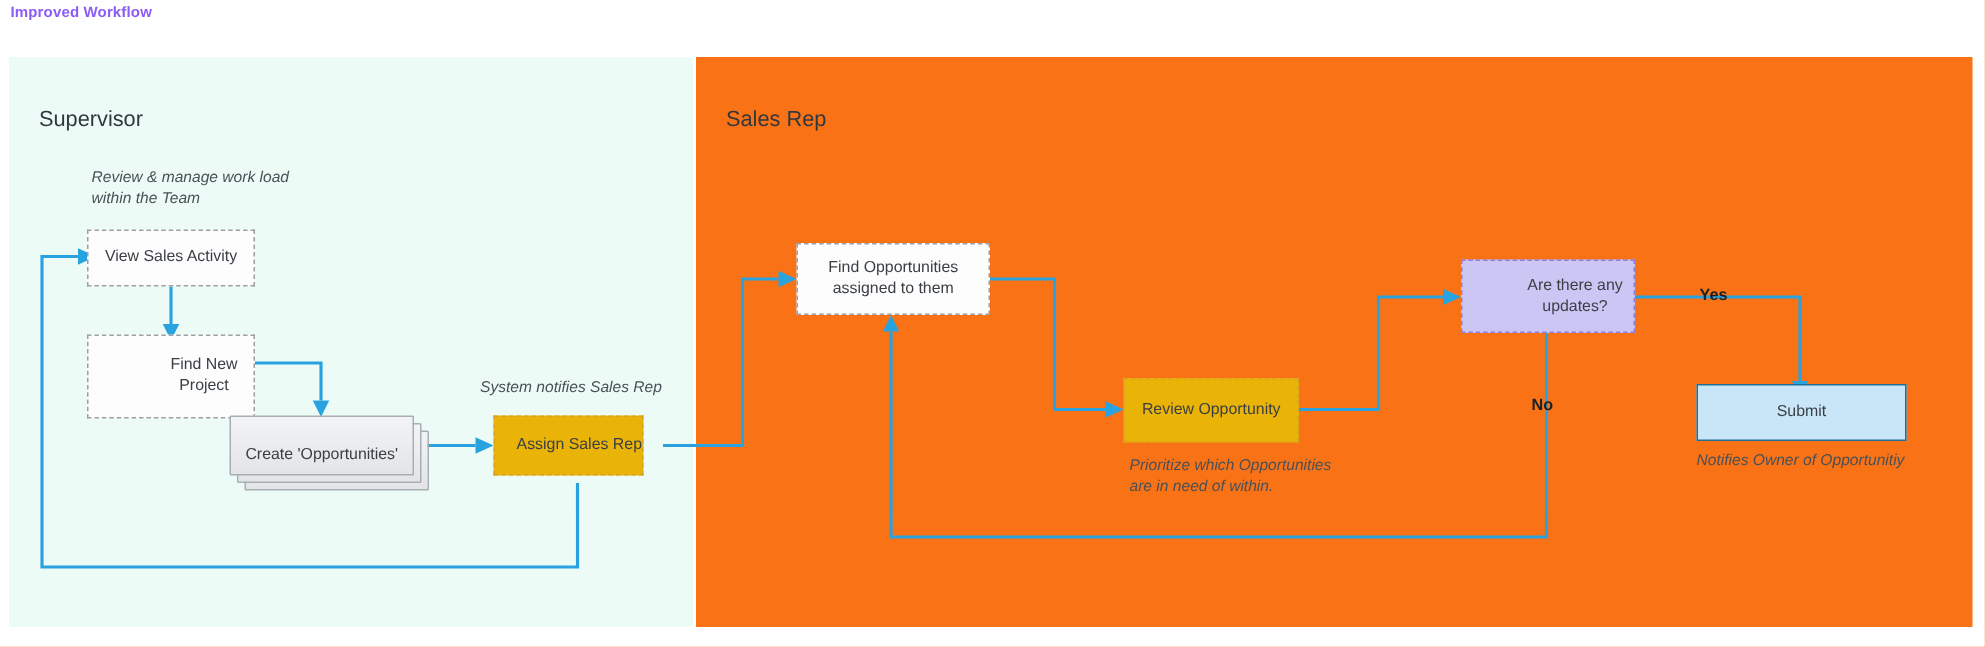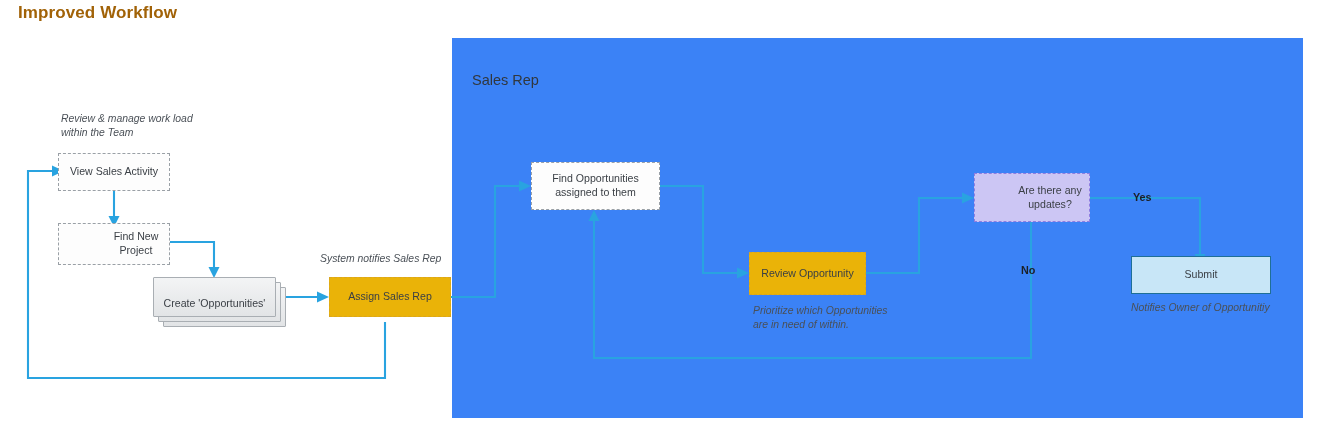--- a/index.html
+++ b/index.html
@@ -17,43 +17,42 @@
     height: 431px;
     background: #ffffff;
     overflow: hidden;
   }
 
   
   #diagram-title {
     position: absolute;
     left: 7px;
     top: 3px;
-    font-size: 17px;
+    font-size: 10px;
     font-weight: bold;
-    color: #a16207;
+    color: #8b5cf6;
     letter-spacing: 0.1px;
     white-space: nowrap;
-    margin-left: 11px;
   }
 
   
   .lane {
     position: absolute;
     top: 38px;
     height: 380px;
   }
   #lane-supervisor {
     left: 6px;
     width: 456px;
     background: #edfbf7;
   }
   #lane-salesrep {
-    left: 452px;
+    left: 464px;
     width: 851px;
-    background: #3b82f6;
+    background: #f97316;
   }
   .lane-title {
     position: absolute;
     top: 34px;
     left: 20px;
     font-size: 14.5px;
     color: #31373d;
     white-space: nowrap;
   }
 
@@ -160,20 +159,23 @@
   }
   .arrowhead { fill: #29a3e0; stroke: none; }
 </style>
 </head>
 <body>
 
 <div id="canvas">
 
   <div id="diagram-title">Improved Workflow</div>
 
+  <div class="lane" id="lane-supervisor">
+    <div class="lane-title">Supervisor</div>
+  </div>
   <div class="lane" id="lane-salesrep">
     <div class="lane-title">Sales Rep</div>
   </div>
 
   <svg id="connectors" viewBox="0 0 1323 431">
 
     <path d="M 385 322 L 385 378 L 28 378 L 28 171 L 52 171"></path>
     <polygon class="arrowhead" points="52,165.5 64,171 52,176.5"></polygon>
 
     <path d="M 114 191 L 114 216"></path>
@@ -202,34 +204,34 @@
 
   </svg>
 
   <div class="annotation" style="left:61px; top:112px;">Review &amp; manage work load
 within the Team</div>
 
   <div class="node node-dashed-grey" id="node-view-sales-activity" style="left:58px; top:153px; width:112px; height:38px;">
     <span>View Sales Activity</span>
   </div>
 
-  <div class="node node-dashed-grey" id="node-find-new-project" style="left:58px; top:223px; width:112px; height:42px;padding-left:44px;">
+  <div class="node node-dashed-grey" id="node-find-new-project" style="left:58px; top:223px; width:112px; height:56px;padding-left:44px;">
     <span>Find New Project</span>
   </div>
 
   <div id="node-create-opportunities">
     <div class="stack-layer l3"></div>
     <div class="stack-layer l2"></div>
     <div class="stack-layer l1"></div>
     <div class="stack-face">Create 'Opportunities'</div>
   </div>
 
   <div class="annotation" style="left:320px; top:252px;text-align:right;">System notifies Sales Rep</div>
 
-  <div class="node node-dashed-yellow" id="node-assign-sales-rep" style="left:329px; top:277px; width:122px; height:40px;">
+  <div class="node node-dashed-yellow" id="node-assign-sales-rep" style="left:329px; top:277px; width:100px; height:40px;justify-content:flex-end;">
     <span>Assign Sales Rep</span>
   </div>
 
 
   <div class="node node-dashed-grey" id="node-find-opportunities" style="left:531px; top:162px; width:129px; height:48px;">
     <span>Find Opportunities assigned to them</span>
   </div>
 
   <div class="node node-dashed-yellow" id="node-review-opportunity" style="left:749px; top:252px; width:117px; height:43px;">
     <span>Review Opportunity</span>

